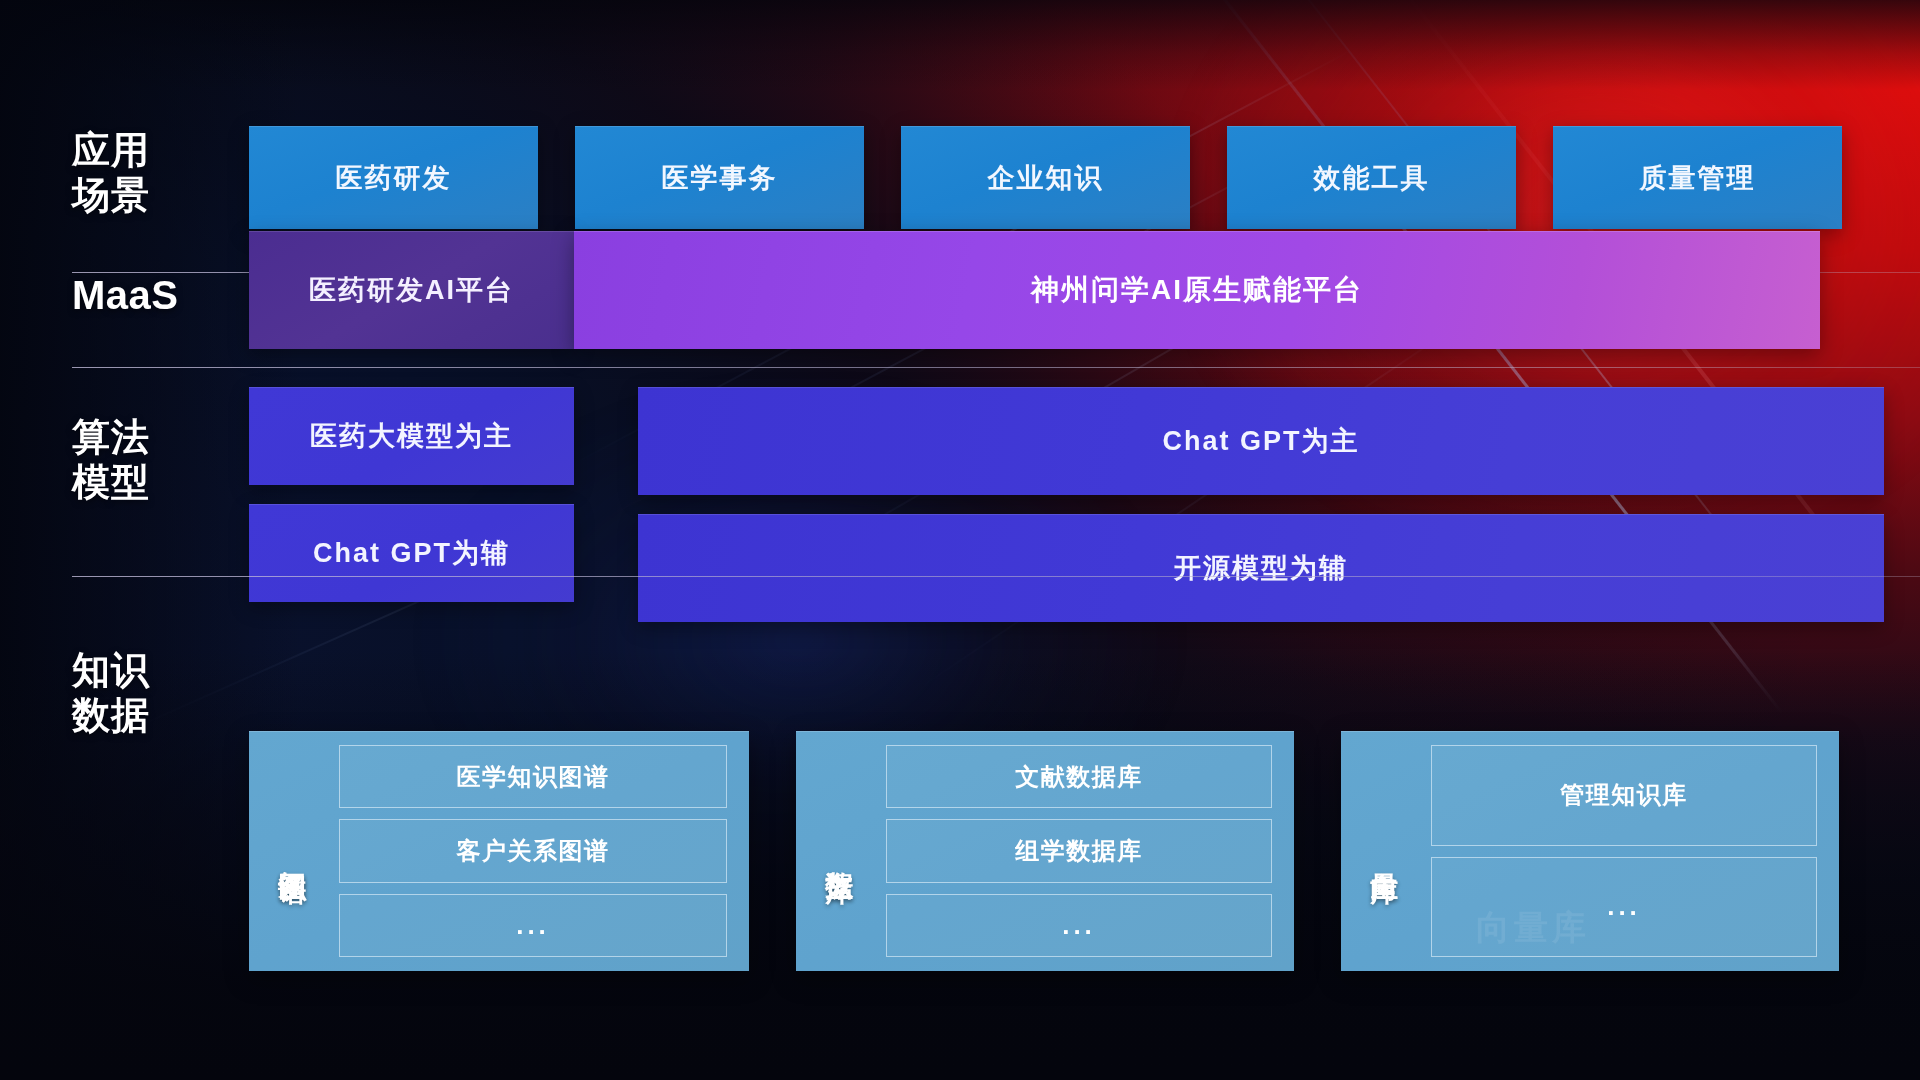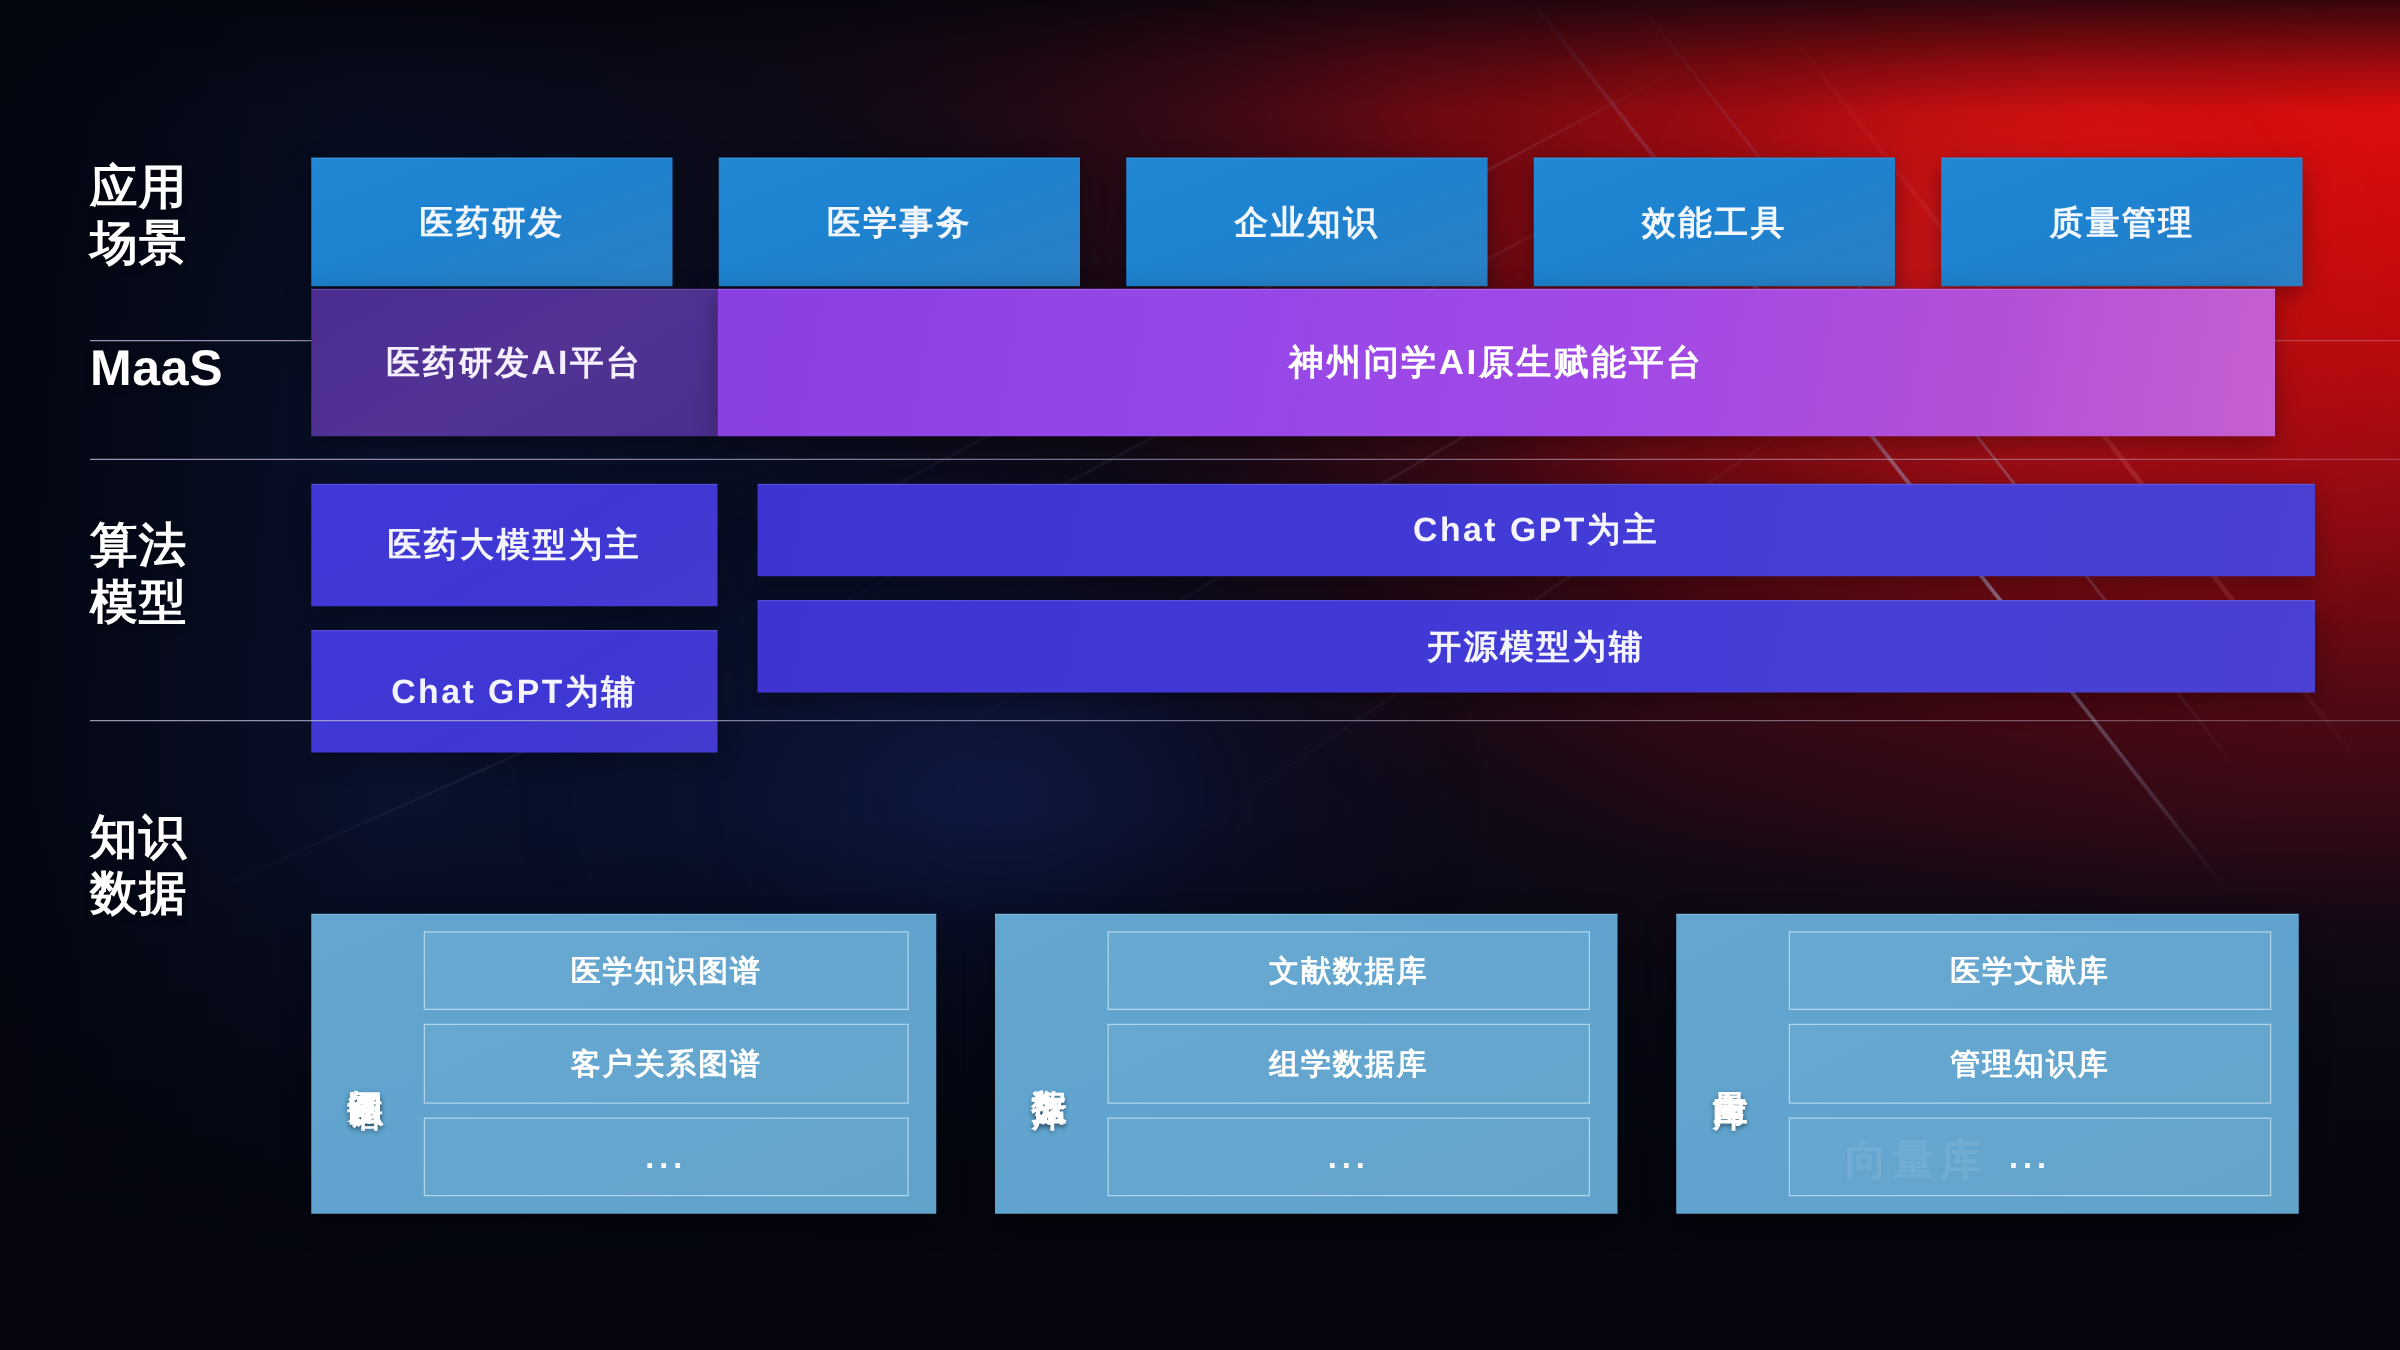--- a/index.html
+++ b/index.html
@@ -154,25 +154,26 @@
   .algo-col-left { display: flex; flex-direction: column; gap: 19px; }
   .algo-col-right { display: flex; flex-direction: column; gap: 19px; }
   .algo-left-box {
     width: 325px; height: 98px;
     display: flex; align-items: center; justify-content: center;
     background: linear-gradient(150deg, #4038d6 0%, #3f37d4 55%, #443bd0 100%);
     color: #f3f4ff; font-size: 27px; font-weight: 700; letter-spacing: 2px;
     box-shadow: inset 0 1px 0 rgba(255,255,255,0.13), 0 6px 18px rgba(0,0,0,0.32);
   }
   .algo-right-box {
-    width: 1246px; height: 74px;
+    width: 1246px; height: 108px;
     display: flex; align-items: center; justify-content: center;
     background: linear-gradient(100deg, #3d34d2 0%, #4139d6 40%, #463ed6 70%, #4a40d4 100%);
     color: #f3f4ff; font-size: 27px; font-weight: 700; letter-spacing: 2px;
     box-shadow: inset 0 1px 0 rgba(255,255,255,0.13), 0 6px 18px rgba(0,0,0,0.32);
+    margin-left: 32px;
   }
 
   
   .kd-row { position: absolute; left: 249px; right: 0; display: flex; gap: 47px; }
   .kd-card {
     height: 240px;
     display: flex;
     align-items: stretch;
     background: linear-gradient(155deg, #63a7d0 0%, #5fa3ce 50%, #61a2c9 100%);
     box-shadow: inset 0 1px 0 rgba(255,255,255,0.18), 0 8px 22px rgba(0,0,0,0.35);
@@ -319,21 +320,20 @@
           <div class="kd-items">
             <div class="kd-item">文献数据库</div>
             <div class="kd-item">组学数据库</div>
             <div class="kd-item dots">...</div>
           </div>
         </div>
 
         <div class="kd-card w3">
           <div class="kd-title">向量库</div>
           <div class="kd-items">
-            <div class="kd-item">医学文献库</div>
             <div class="kd-item">管理知识库</div>
             <div class="kd-item dots">...</div>
           </div>
         </div>
 
       </div>
     </div>
 
     <div class="watermark">向量库</div>
 

